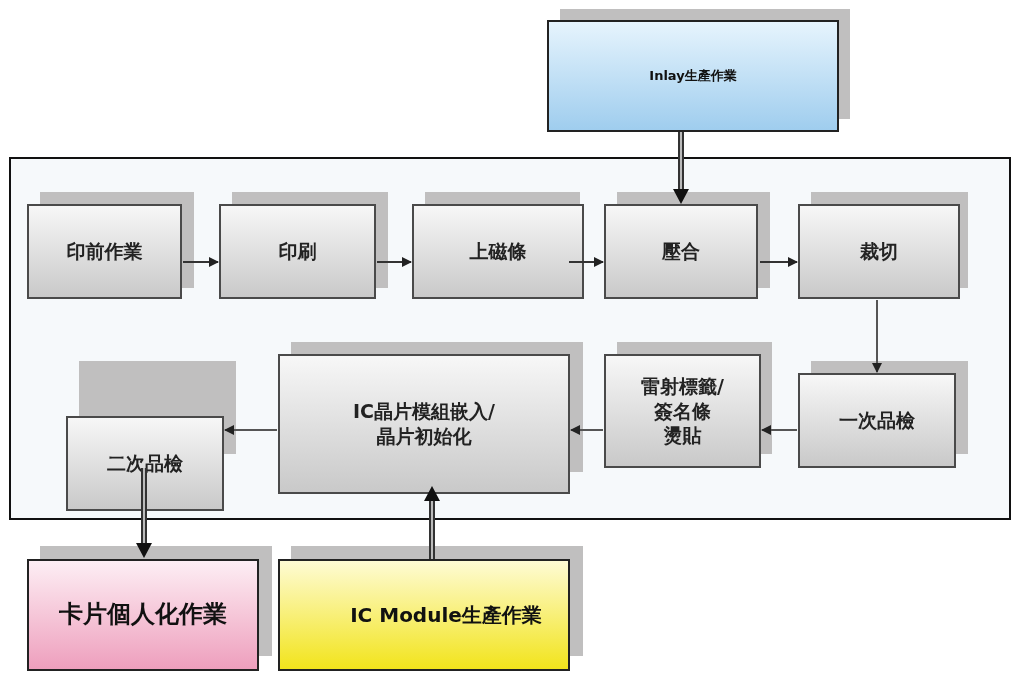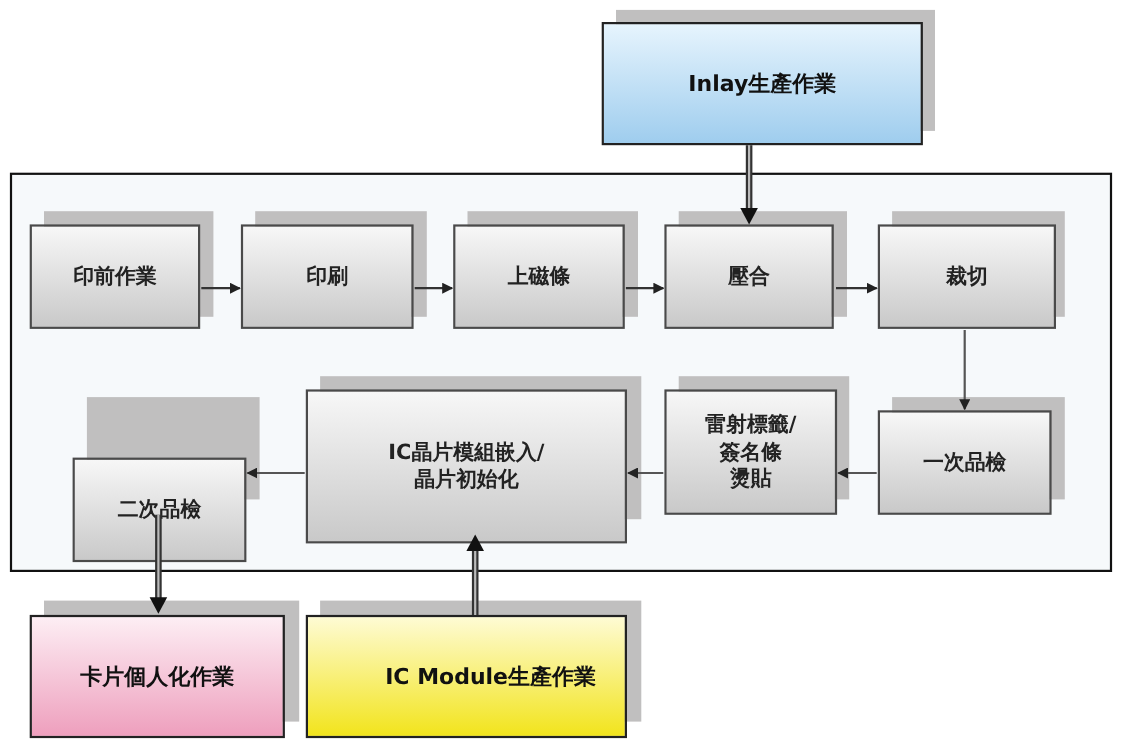--- a/index.html
+++ b/index.html
@@ -6,22 +6,22 @@
   body { width: 1024px; height: 678px; position: relative; overflow: hidden;
          font-family: "DejaVu Sans", "Liberation Sans", sans-serif; }
   .container { position: absolute; left: 9px; top: 157px; width: 1002px; height: 363px;
                border: 2px solid #111; background: #f6f9fb; box-sizing: border-box; }
   .shadow { position: absolute; background: #c0bfbf; }
   .node { position: absolute; box-sizing: border-box; border: 2px solid #4a4a4a;
           display: flex; align-items: center; justify-content: center; text-align: center;
           font-weight: bold; color: #222; font-size: 19px; line-height: 1.3;
           background: linear-gradient(#f7f7f7, #c9c9c9); }
   .node span { white-space: pre-line; }
-  .inlay { background: linear-gradient(#e6f4fd, #9fcdee); border-color: #222; color: #111; font-size: 20px; }
-  .pink { background: linear-gradient(#fdeef4, #ee9fbd); border-color: #222; color: #111; font-size: 20px; }
+  .inlay { background: linear-gradient(#e6f4fd, #9fcdee); border-color: #222; color: #111; font-size: 13px; }
+  .pink { background: linear-gradient(#fdeef4, #ee9fbd); border-color: #222; color: #111; font-size: 24px; }
   .yellow { background: linear-gradient(#fefbd4, #f2e41c); border-color: #222; color: #111; font-size: 20px; padding-left: 44px; }
   svg.arrows { position: absolute; left: 0; top: 0; width: 1024px; height: 678px; pointer-events: none; }
 </style>
 </head>
 <body>
 
 <div class="container"></div>
 
 <div class="shadow" style="left:560px;top:9px;width:290px;height:110px;"></div>
 <div class="shadow" style="left:40px;top:192px;width:154px;height:96px;"></div>
@@ -39,21 +39,21 @@
 <div class="node inlay" style="left:547px;top:20px;width:292px;height:112px;">
   <span>Inlay生產作業</span>
 </div>
 
 <div class="node" style="left:27px;top:204px;width:155px;height:95px;">
   <span>印前作業</span>
 </div>
 <div class="node" style="left:219px;top:204px;width:157px;height:95px;">
   <span>印刷</span>
 </div>
-<div class="node" style="left:412px;top:204px;width:156px;height:95px;">
+<div class="node" style="left:412px;top:204px;width:172px;height:95px;">
   <span>上磁條</span>
 </div>
 <div class="node" style="left:604px;top:204px;width:154px;height:95px;">
   <span>壓合</span>
 </div>
 <div class="node" style="left:798px;top:204px;width:162px;height:95px;">
   <span>裁切</span>
 </div>
 
 <div class="node" style="left:798px;top:373px;width:158px;height:95px;">

